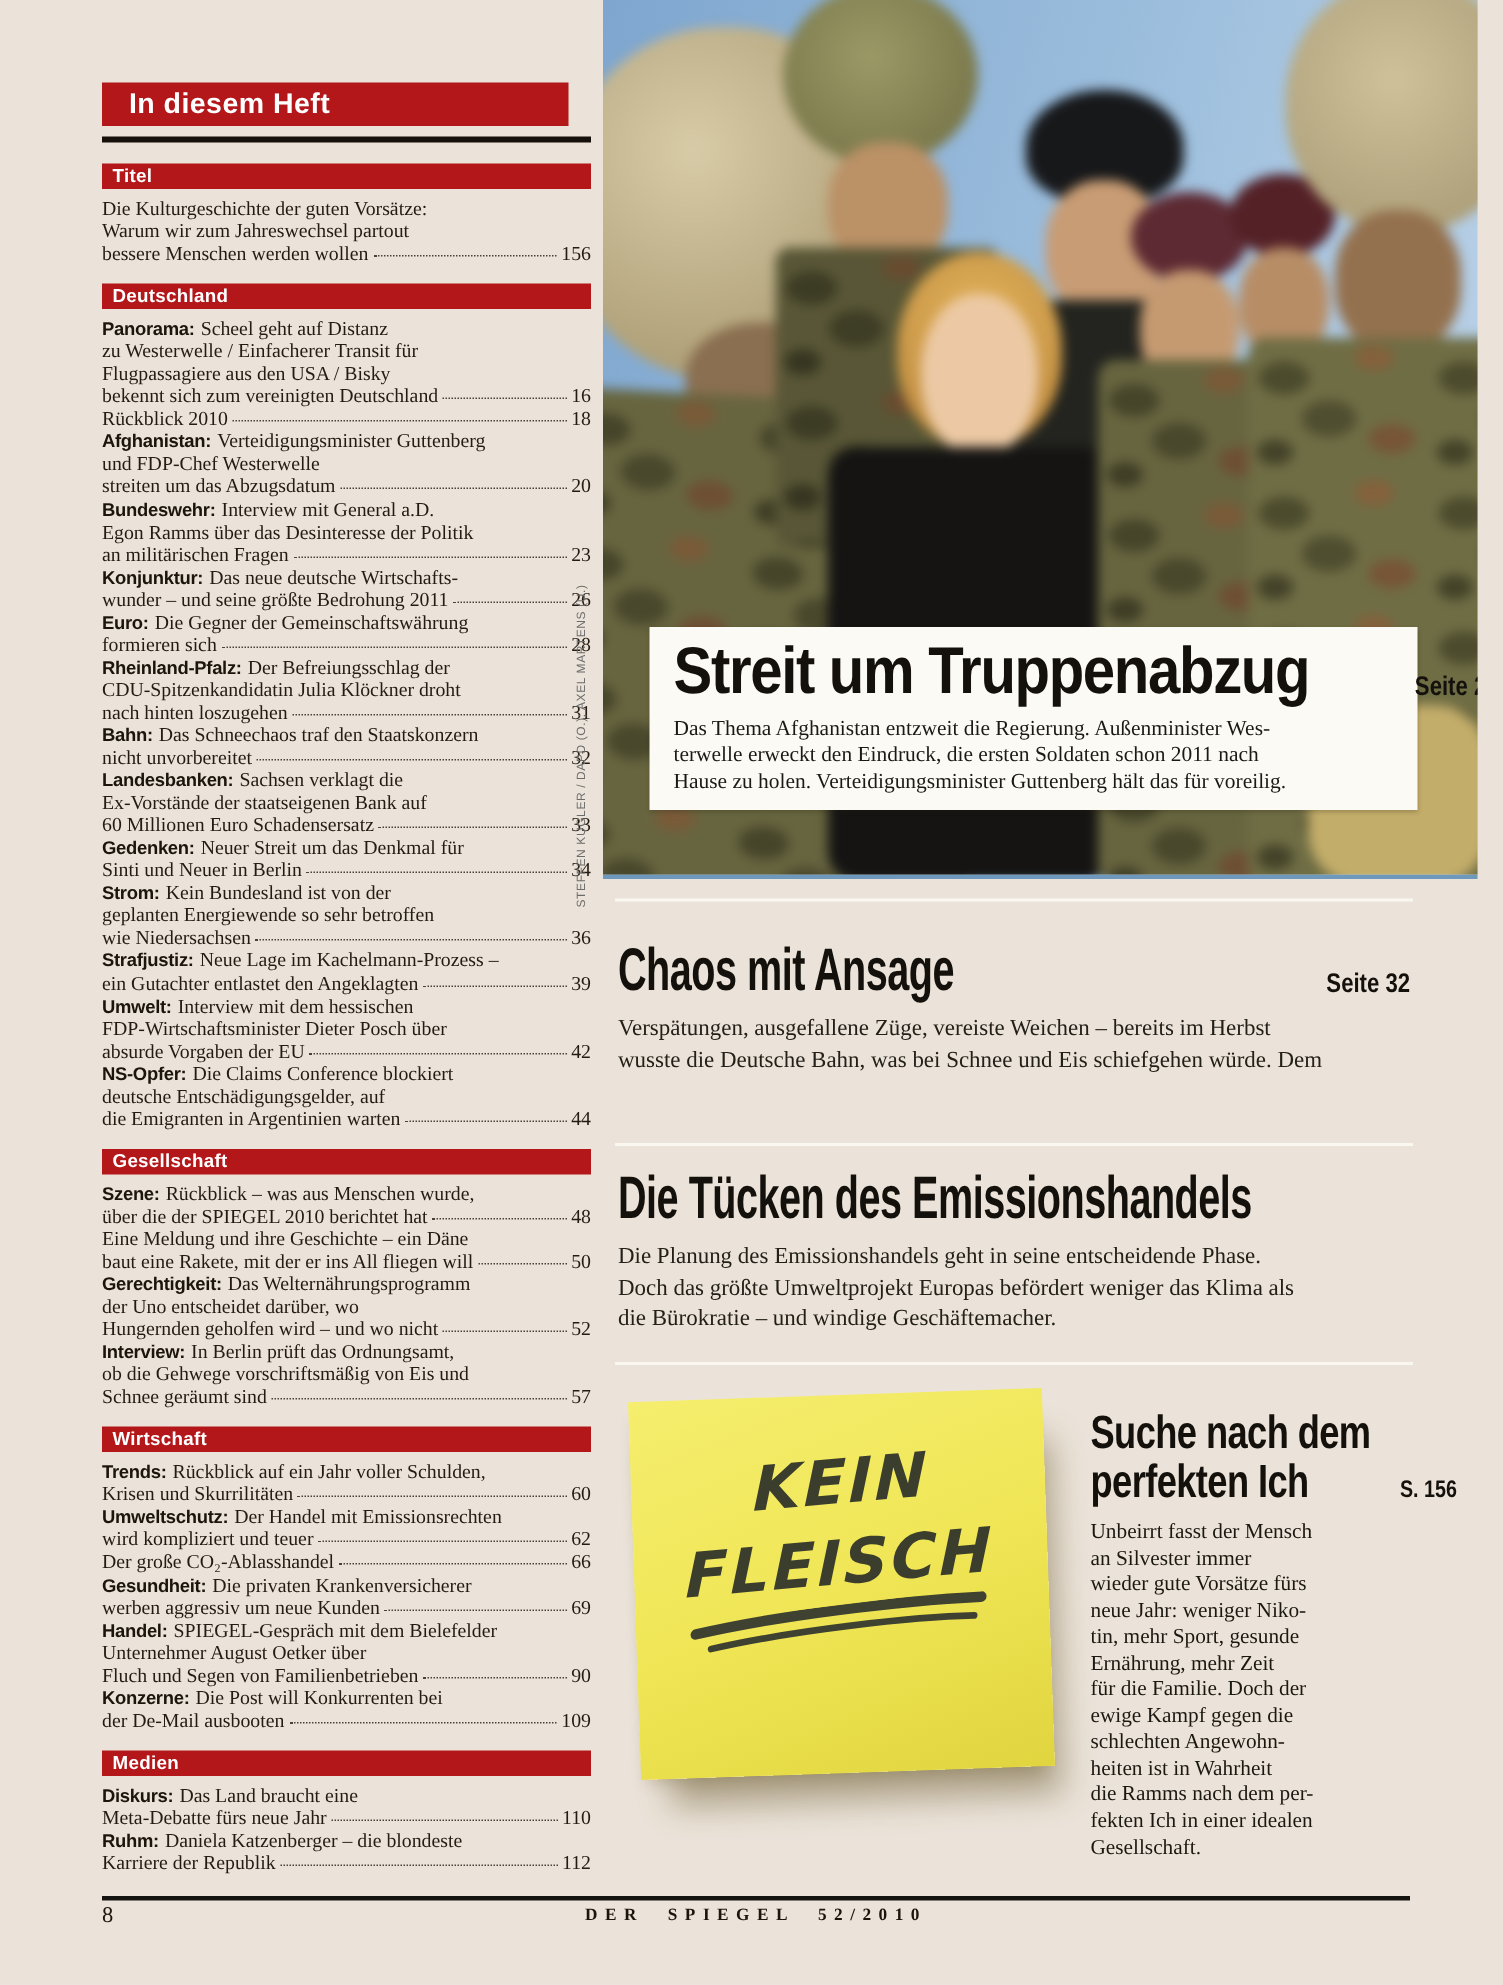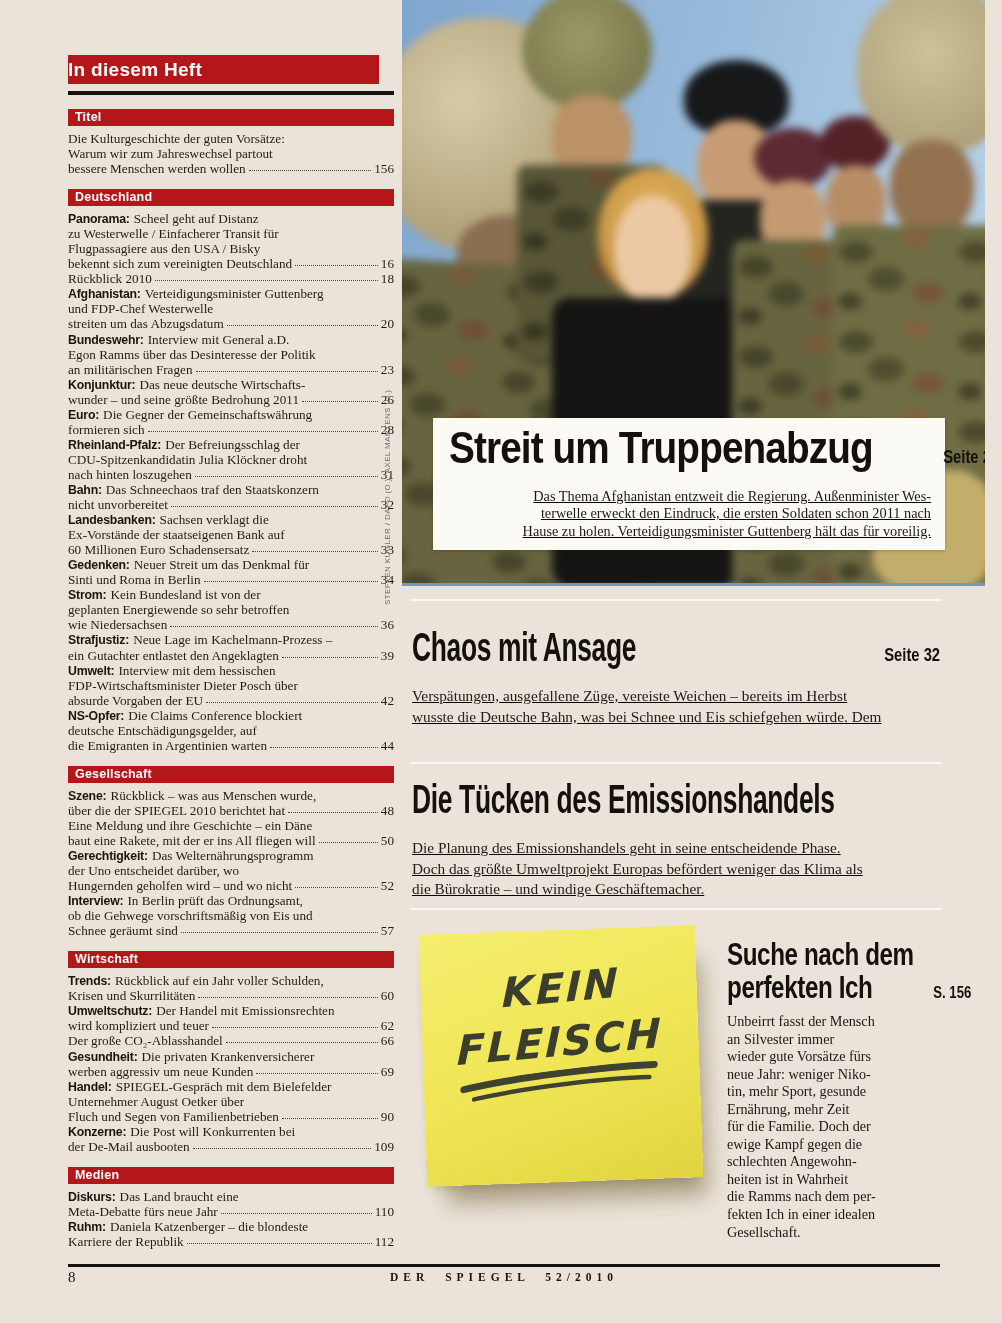--- a/index.html
+++ b/index.html
@@ -11,21 +11,21 @@
   body{
     width:1002px;height:1323px;position:relative;overflow:hidden;
     background:var(--bg);
     font-family:"Liberation Serif",serif;
   }
   
   #left-col{position:absolute;left:68px;top:55px;width:326px;}
   .banner{
     width:311px;height:29px;background:var(--red);color:#fff;
     font:700 19px/29px "Liberation Sans",sans-serif;letter-spacing:.3px;
-    box-sizing:border-box;
+    padding-left:18px;box-sizing:border-box;
   }
   .toprule{width:326px;height:4px;background:#16100b;margin-top:7px;}
   .sec-bar{
     height:17px;background:var(--red);color:#fff;
     font:700 12.5px/17px "Liberation Sans",sans-serif;letter-spacing:.2px;
     padding-left:7px;margin:13px 0 5px 0;
   }
   .sec:first-child .sec-bar{margin-top:14px;}
   .toc-line{display:flex;align-items:baseline;font:13.2px/15.05px "Liberation Serif",serif;color:var(--ink);}
   .toc-line .lt{white-space:nowrap;}
@@ -68,31 +68,31 @@
   .b-face5{left:424px;top:165px;width:60px;height:74px;border-radius:46%;background:#b78d66;}
   .b-body45{left:330px;top:240px;width:170px;height:350px;border-radius:12px;}
   .b-rhelmet{left:455px;top:-15px;width:160px;height:170px;border-radius:48%;
     background:radial-gradient(circle at 45% 40%,#cfc29b,#a3956f);}
   .b-rface{left:488px;top:140px;width:84px;height:95px;border-radius:45%;background:#94714e;}
   .b-rbody{left:430px;top:225px;width:170px;height:365px;border-radius:12px;filter:brightness(1.08);}
   .b-rknee{left:470px;top:470px;width:120px;height:120px;border-radius:30%;background:#c3ad6a;}
   
   #feat-troop-box{
     position:absolute;left:31px;top:418px;width:512px;min-height:114px;box-sizing:border-box;
-    background:#fcfaf5;padding:8px 14px 10px 16px;box-shadow:0 1px 3px rgba(40,30,10,.25);text-align:right;
+    background:#fcfaf5;padding:8px 14px 10px 16px;box-shadow:0 1px 3px rgba(40,30,10,.25);
   }
   
   .feat-head{position:relative;display:flex;justify-content:space-between;align-items:flex-end;}
   .cond{display:inline-block;transform-origin:0 100%;white-space:nowrap;
     font-family:"Liberation Sans",sans-serif;font-weight:700;color:#14110d;}
   .h-streit .cond{font-size:44px;line-height:44px;transform:scaleX(.88);letter-spacing:-1px;}
   .h-mid .cond{font-size:40px;line-height:42px;transform:scaleX(.66);letter-spacing:-.5px;}
   .plabel{display:inline-block;flex:0 0 auto;font:700 18px "Liberation Sans",sans-serif;
     transform:scaleX(.82);transform-origin:100% 100%;white-space:nowrap;color:#14110d;margin-bottom:2px;}
-  .dek{margin-top:18px;text-decoration:underline;}
+  .dek{margin-top:8px;}
   .dek-s .dek-line{font:14.3px/17.4px "Liberation Serif",serif;color:#1c1913;}
   .dek-m .dek-line{font:15.3px/20.6px "Liberation Serif",serif;color:#23201a;}
   #feat-chaos{position:absolute;left:412px;top:626px;width:528px;}
   #feat-emission{position:absolute;left:412px;top:778px;width:528px;}
   .hairline{position:absolute;left:410px;width:532px;height:2px;background:#faf7f1;}
   #hl1{top:599px;} #hl2{top:762px;} #hl3{top:908px;}
   
   #feat-ich{position:absolute;left:727px;top:938px;width:220px;}
   .h-line{display:flex;align-items:baseline;gap:12px;height:33px;}
   .h-ich .cond{font-size:31px;line-height:33px;transform:scaleX(.78);letter-spacing:-.5px;}
@@ -231,21 +231,21 @@
         </div>
         <div class="toc-line">
           <span class="lt"><span class="tx">60 Millionen Euro Schadensersatz</span></span>
           <span class="leader"></span>
           <span class="pg">33</span>
         </div>
         <div class="toc-line">
           <span class="lt"><span class="kw">Gedenken:</span><span class="tx">Neuer Streit um das Denkmal für</span></span>
         </div>
         <div class="toc-line">
-          <span class="lt"><span class="tx">Sinti und Roma in Berlin</span></span>
+          <span class="lt"><span class="tx">Sinti und Neuer in Berlin</span></span>
           <span class="leader"></span>
           <span class="pg">34</span>
         </div>
         <div class="toc-line">
           <span class="lt"><span class="kw">Strom:</span><span class="tx">Kein Bundesland ist von der</span></span>
         </div>
         <div class="toc-line">
           <span class="lt"><span class="tx">geplanten Energiewende so sehr betroffen</span></span>
         </div>
         <div class="toc-line">

